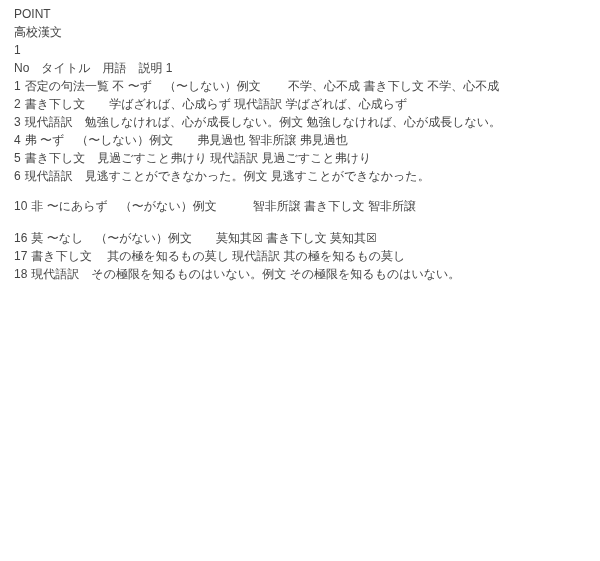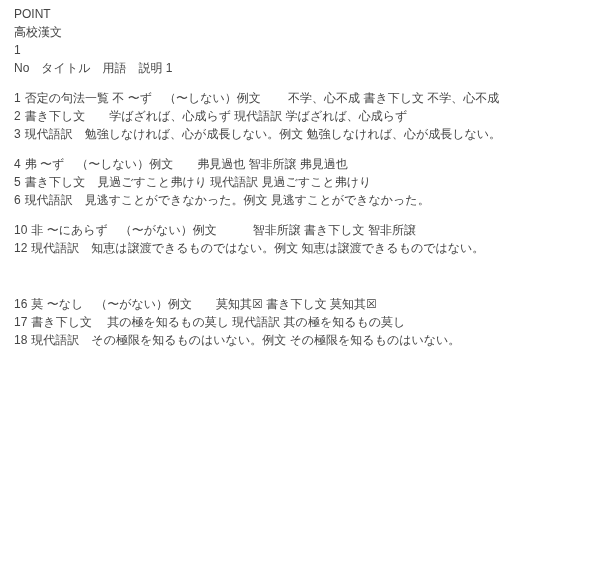--- a/index.html
+++ b/index.html
@@ -17,24 +17,23 @@
     color: #454545;
   }
   .doc {
     padding: 5px 10px 0 14px;
   }
   .line, .row {
     white-space: pre-wrap;
     min-height: 18px;
   }
   .block {
-    margin-top: 12px;
   }
   .block.gap-xl { margin-top: 12px; }
-  .block.gap-lg { margin-top: 38px; }
+  .block.gap-lg { margin-top: 14px; }
   .row-no {
     margin-right: 4px;
   }
 </style>
 </head>
 <body style="color: rgb(69, 69, 69); background: rgb(255, 255, 255);">
 
 <div class="doc">
 
   <div class="line">POINT</div>
@@ -50,21 +49,20 @@
 
   <div class="block">
     <div class="row"><span class="row-no">4</span><span>弗 〜ず　（〜しない）例文　　弗見過也 智非所譲 弗見過也</span></div>
     <div class="row"><span class="row-no">5</span><span>書き下し文　見過ごすこと弗けり 現代語訳 見過ごすこと弗けり</span></div>
     <div class="row"><span class="row-no">6</span><span>現代語訳　見逃すことができなかった。例文 見逃すことができなかった。</span></div>
   </div>
 
 
   <div class="block gap-xl">
     <div class="row"><span class="row-no">10</span><span>非 〜にあらず　（〜がない）例文　　　智非所譲 書き下し文 智非所譲</span></div>
-    <div class="row"><span class="row-no">12</span><span>現代語訳　知恵は譲渡できるものではない。例文 知恵は譲渡できるものではない。</span></div>
   </div>
 
 
   <div class="block gap-lg">
     <div class="row"><span class="row-no">16</span><span>莫 〜なし　（〜がない）例文　　莫知其☒ 書き下し文 莫知其☒</span></div>
     <div class="row"><span class="row-no">17</span><span>書き下し文　 其の極を知るもの莫し 現代語訳 其の極を知るもの莫し</span></div>
     <div class="row"><span class="row-no">18</span><span>現代語訳　その極限を知るものはいない。例文 その極限を知るものはいない。</span></div>
   </div>
 
 </div>

